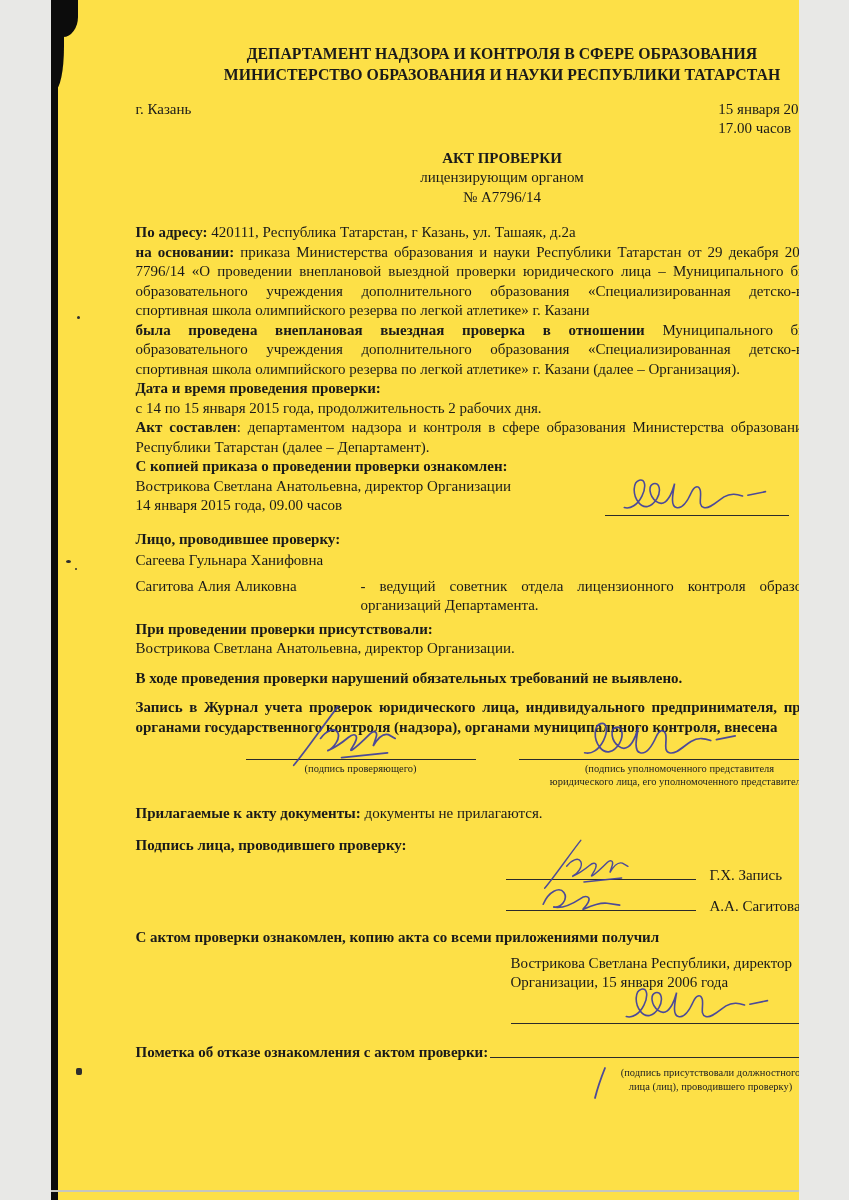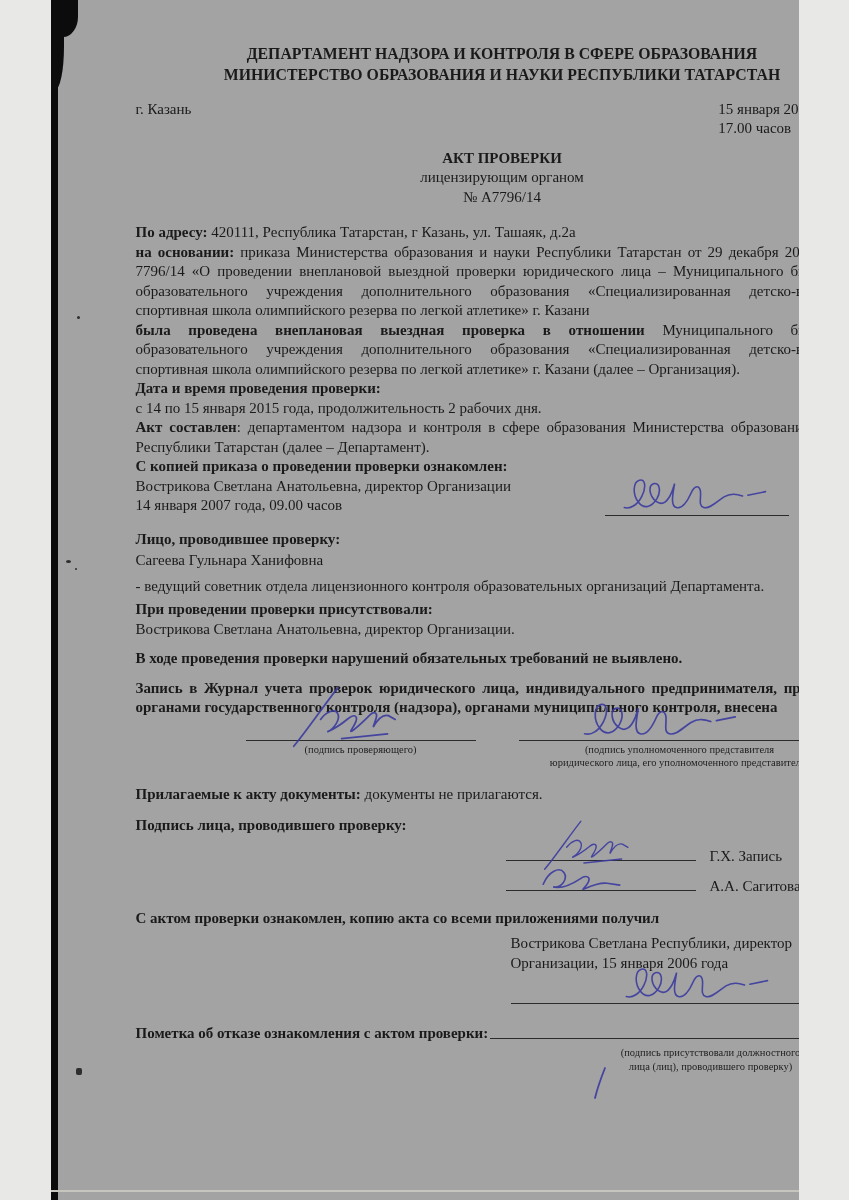--- a/index.html
+++ b/index.html
@@ -1,18 +1,18 @@
 <!DOCTYPE html>
 <html style="--ink: #3d3da0;"><head>
 <meta charset="utf-8">
 <style>
   html, body { margin:0; padding:0; background:#e8e8e6; }
   .page {
     position:relative; width:748px; height:1200px; margin:0 auto;
-    background:#a3a3a3; overflow:hidden;
+    background:#fde047; overflow:hidden;
     font-family:"Liberation Serif", serif; font-size:15px; line-height:1.3; color:#1a1a1a;
   }
   p { margin:0; }
   .content { position:absolute; left:85px; top:44px; width:733px; }
   .b { font-weight:bold; }
   .doc-header { text-align:center; font-weight:bold; font-size:15.8px; line-height:1.32; }
   .dateline { display:flex; justify-content:space-between; margin-top:14px;gap:45px; }
   .date-block { margin-right:24px; }
   .doc-title { text-align:center; margin-top:10px; }
   .para { text-align:justify; }
@@ -112,34 +112,35 @@
 
     <p class="para"><span class="b">Дата и время проведения проверки:</span></p>
     <p class="para"><span>с 14 по 15 января 2015 года, продолжительность 2 рабочих дня.</span></p>
 
     <p class="para"><span class="b">Акт составлен</span><span>: департаментом надзора и контроля в сфере образования Министерства образования и науки Республики Татарстан (далее – Департамент).</span></p>
 
     <p class="para"><span class="b">С копией приказа о проведении проверки ознакомлен:</span></p>
     <p class="para"><span>Вострикова Светлана Анатольевна, директор Организации</span></p>
 
     <div class="copy-row">
-      <span>14 января 2007 года, 09.00 часов</span>
+      <span>14 января 2015 года, 09.00 часов</span>
       <div class="sig-line copy-line">
         <svg class="sig" width="150" height="49" viewBox="0 0 170 55">
             <path class="inkstroke" d="M6,40 C13,42 21,37 26,27 C31,17 30,7 23,9 C16,11 15,25 22,34 C28,42 37,40 43,30 C48,21 46,11 39,13 C33,15 34,27 42,33 C50,39 56,32 60,22 L63,13 C61,25 58,38 65,40 C72,42 78,32 82,23 C85,16 90,14 92,20 C94,27 89,38 96,40 C103,42 111,33 119,28 C127,23 134,25 140,27 M146,26 L166,22"></path>
           </svg>
       </div>
     </div>
 
     <p class="para mt14"><span class="b">Лицо, проводившее проверку:</span></p>
 
     <div class="insp-row mt2">
       <div class="insp-name">Сагеева Гульнара Ханифовна</div>
     </div>
     <div class="insp-row mt6">
+      <div class="insp-name">Сагитова Алия Аликовна</div>
       <div class="insp-pos">- ведущий советник отдела лицензионного контроля образовательных организаций Департамента.</div>
     </div>
 
     <p class="para mt4"><span class="b">При проведении проверки присутствовали:</span></p>
     <p class="para"><span>Вострикова Светлана Анатольевна, директор Организации.</span></p>
 
     <p class="para mt10"><span class="b">В ходе проведения проверки нарушений обязательных требований не выявлено.</span></p>
 
     <p class="para mt10"><span class="b">Запись в Журнал учета проверок юридического лица, индивидуального предпринимателя, проводимых органами государственного контроля (надзора), органами муниципального контроля, внесена</span></p>
 

